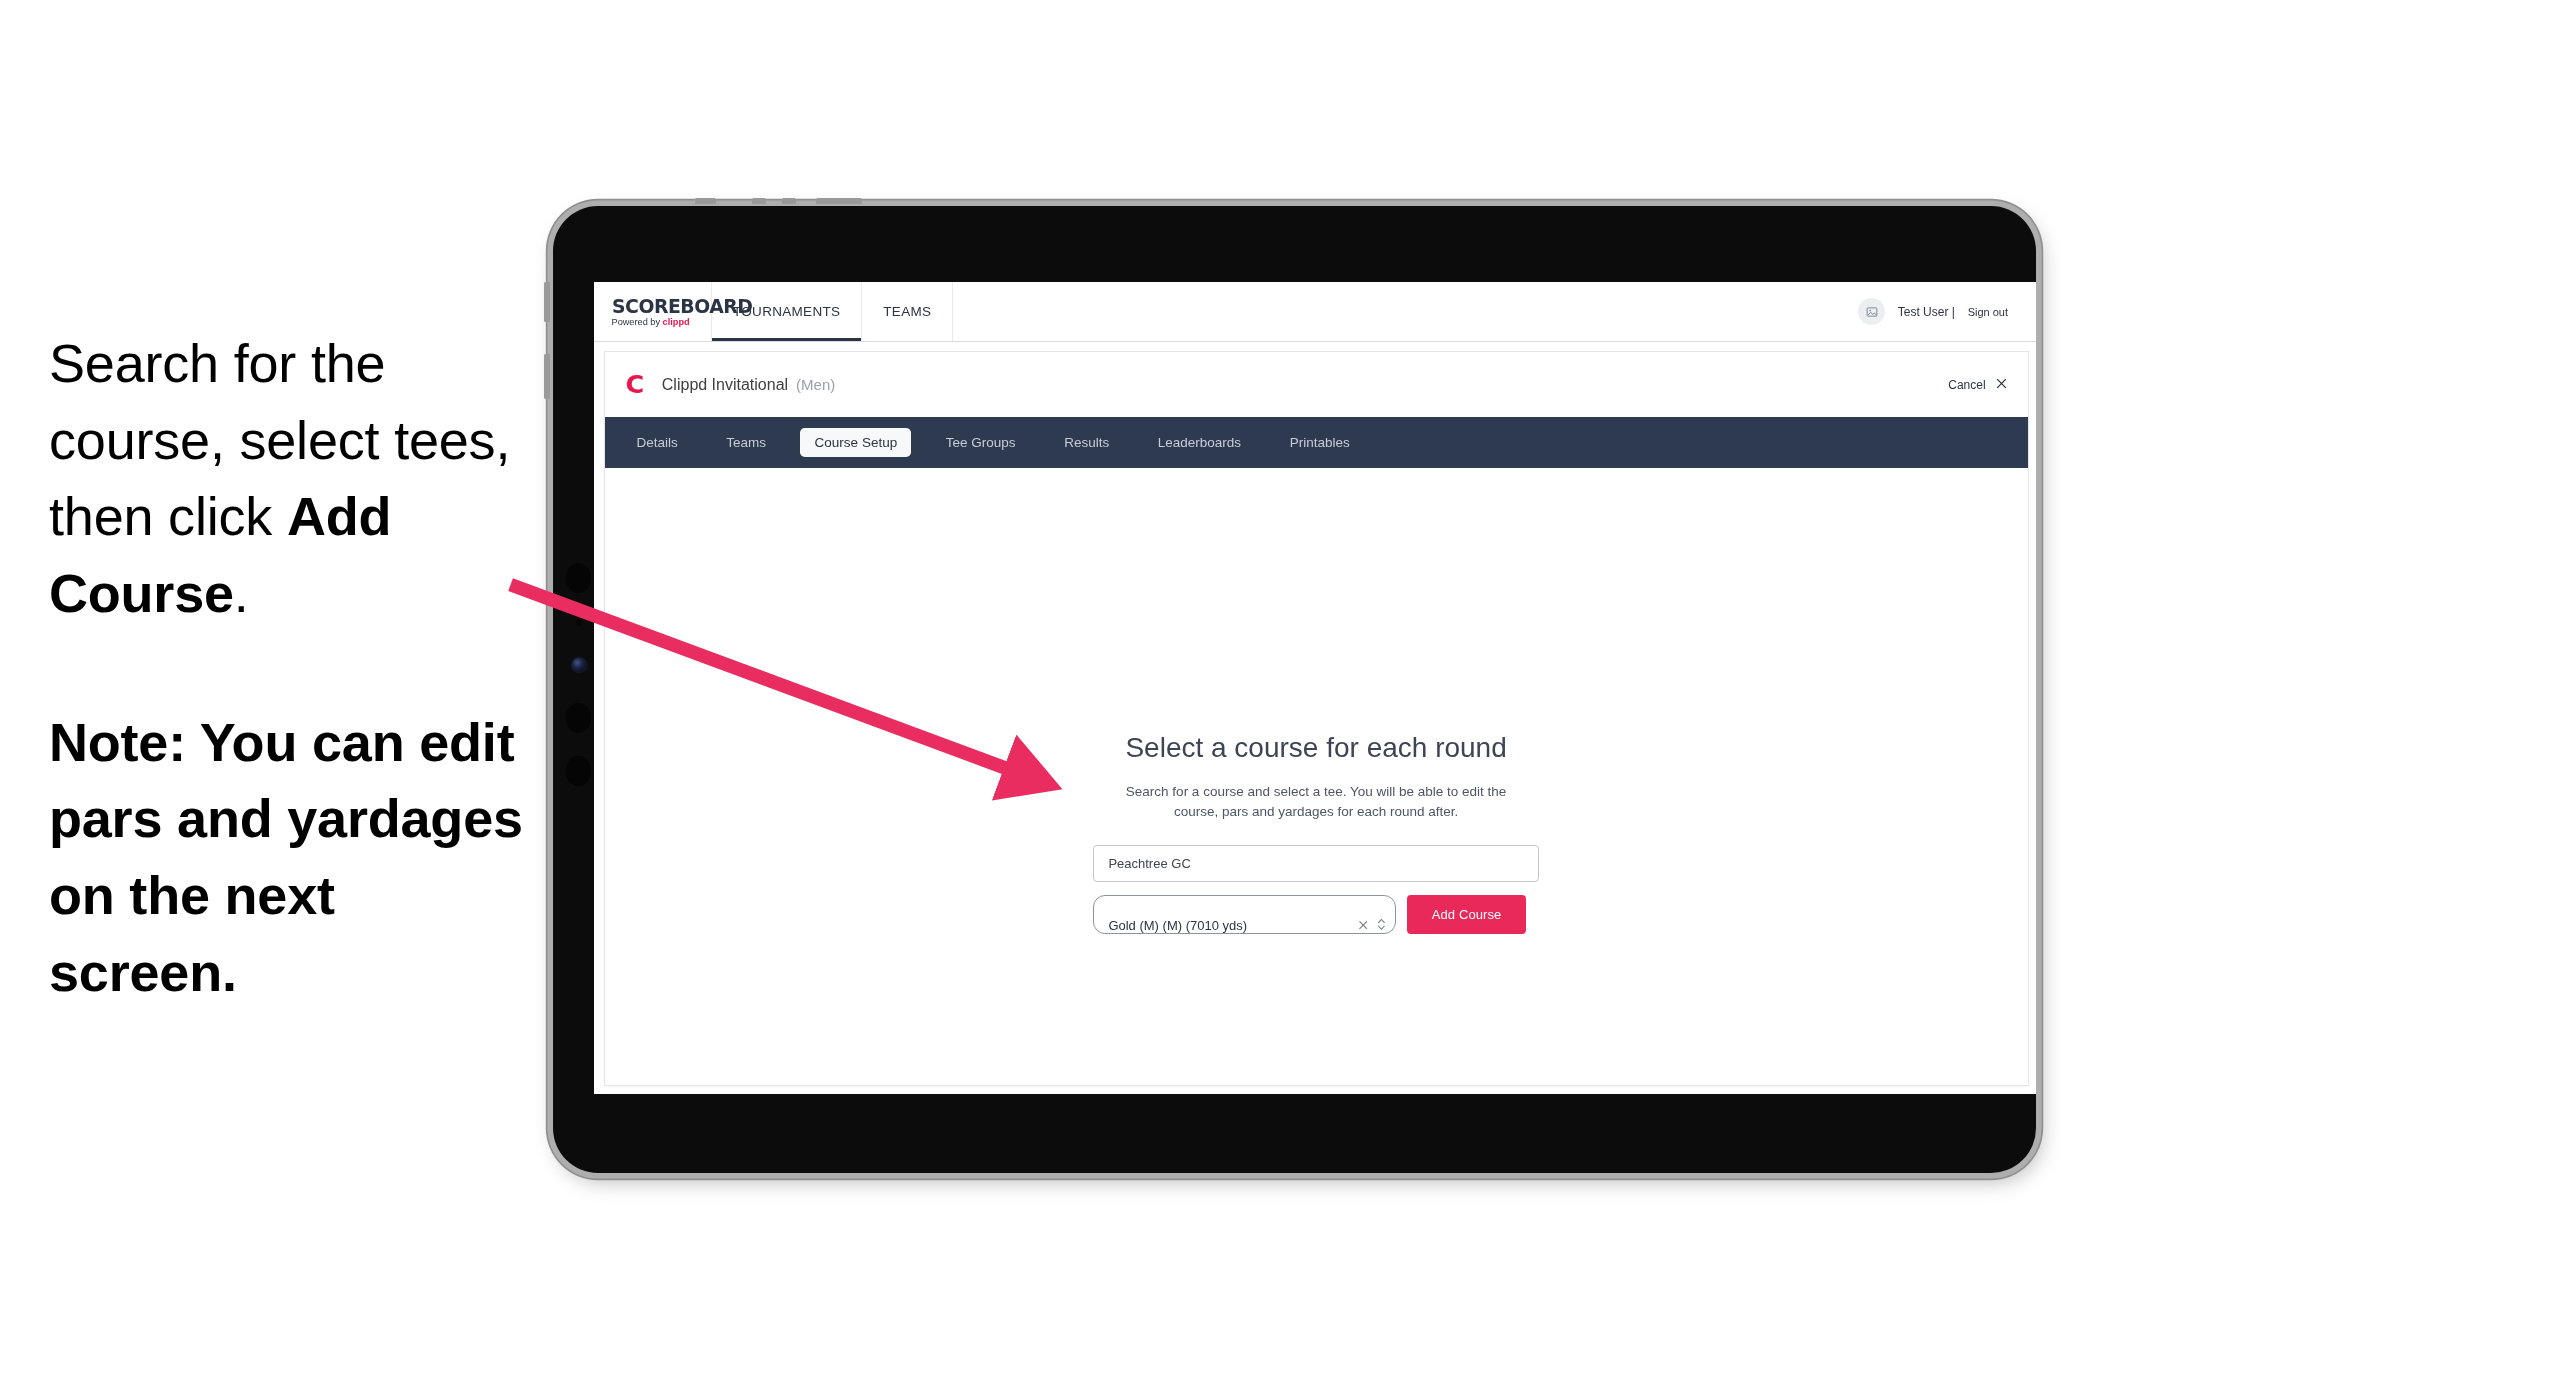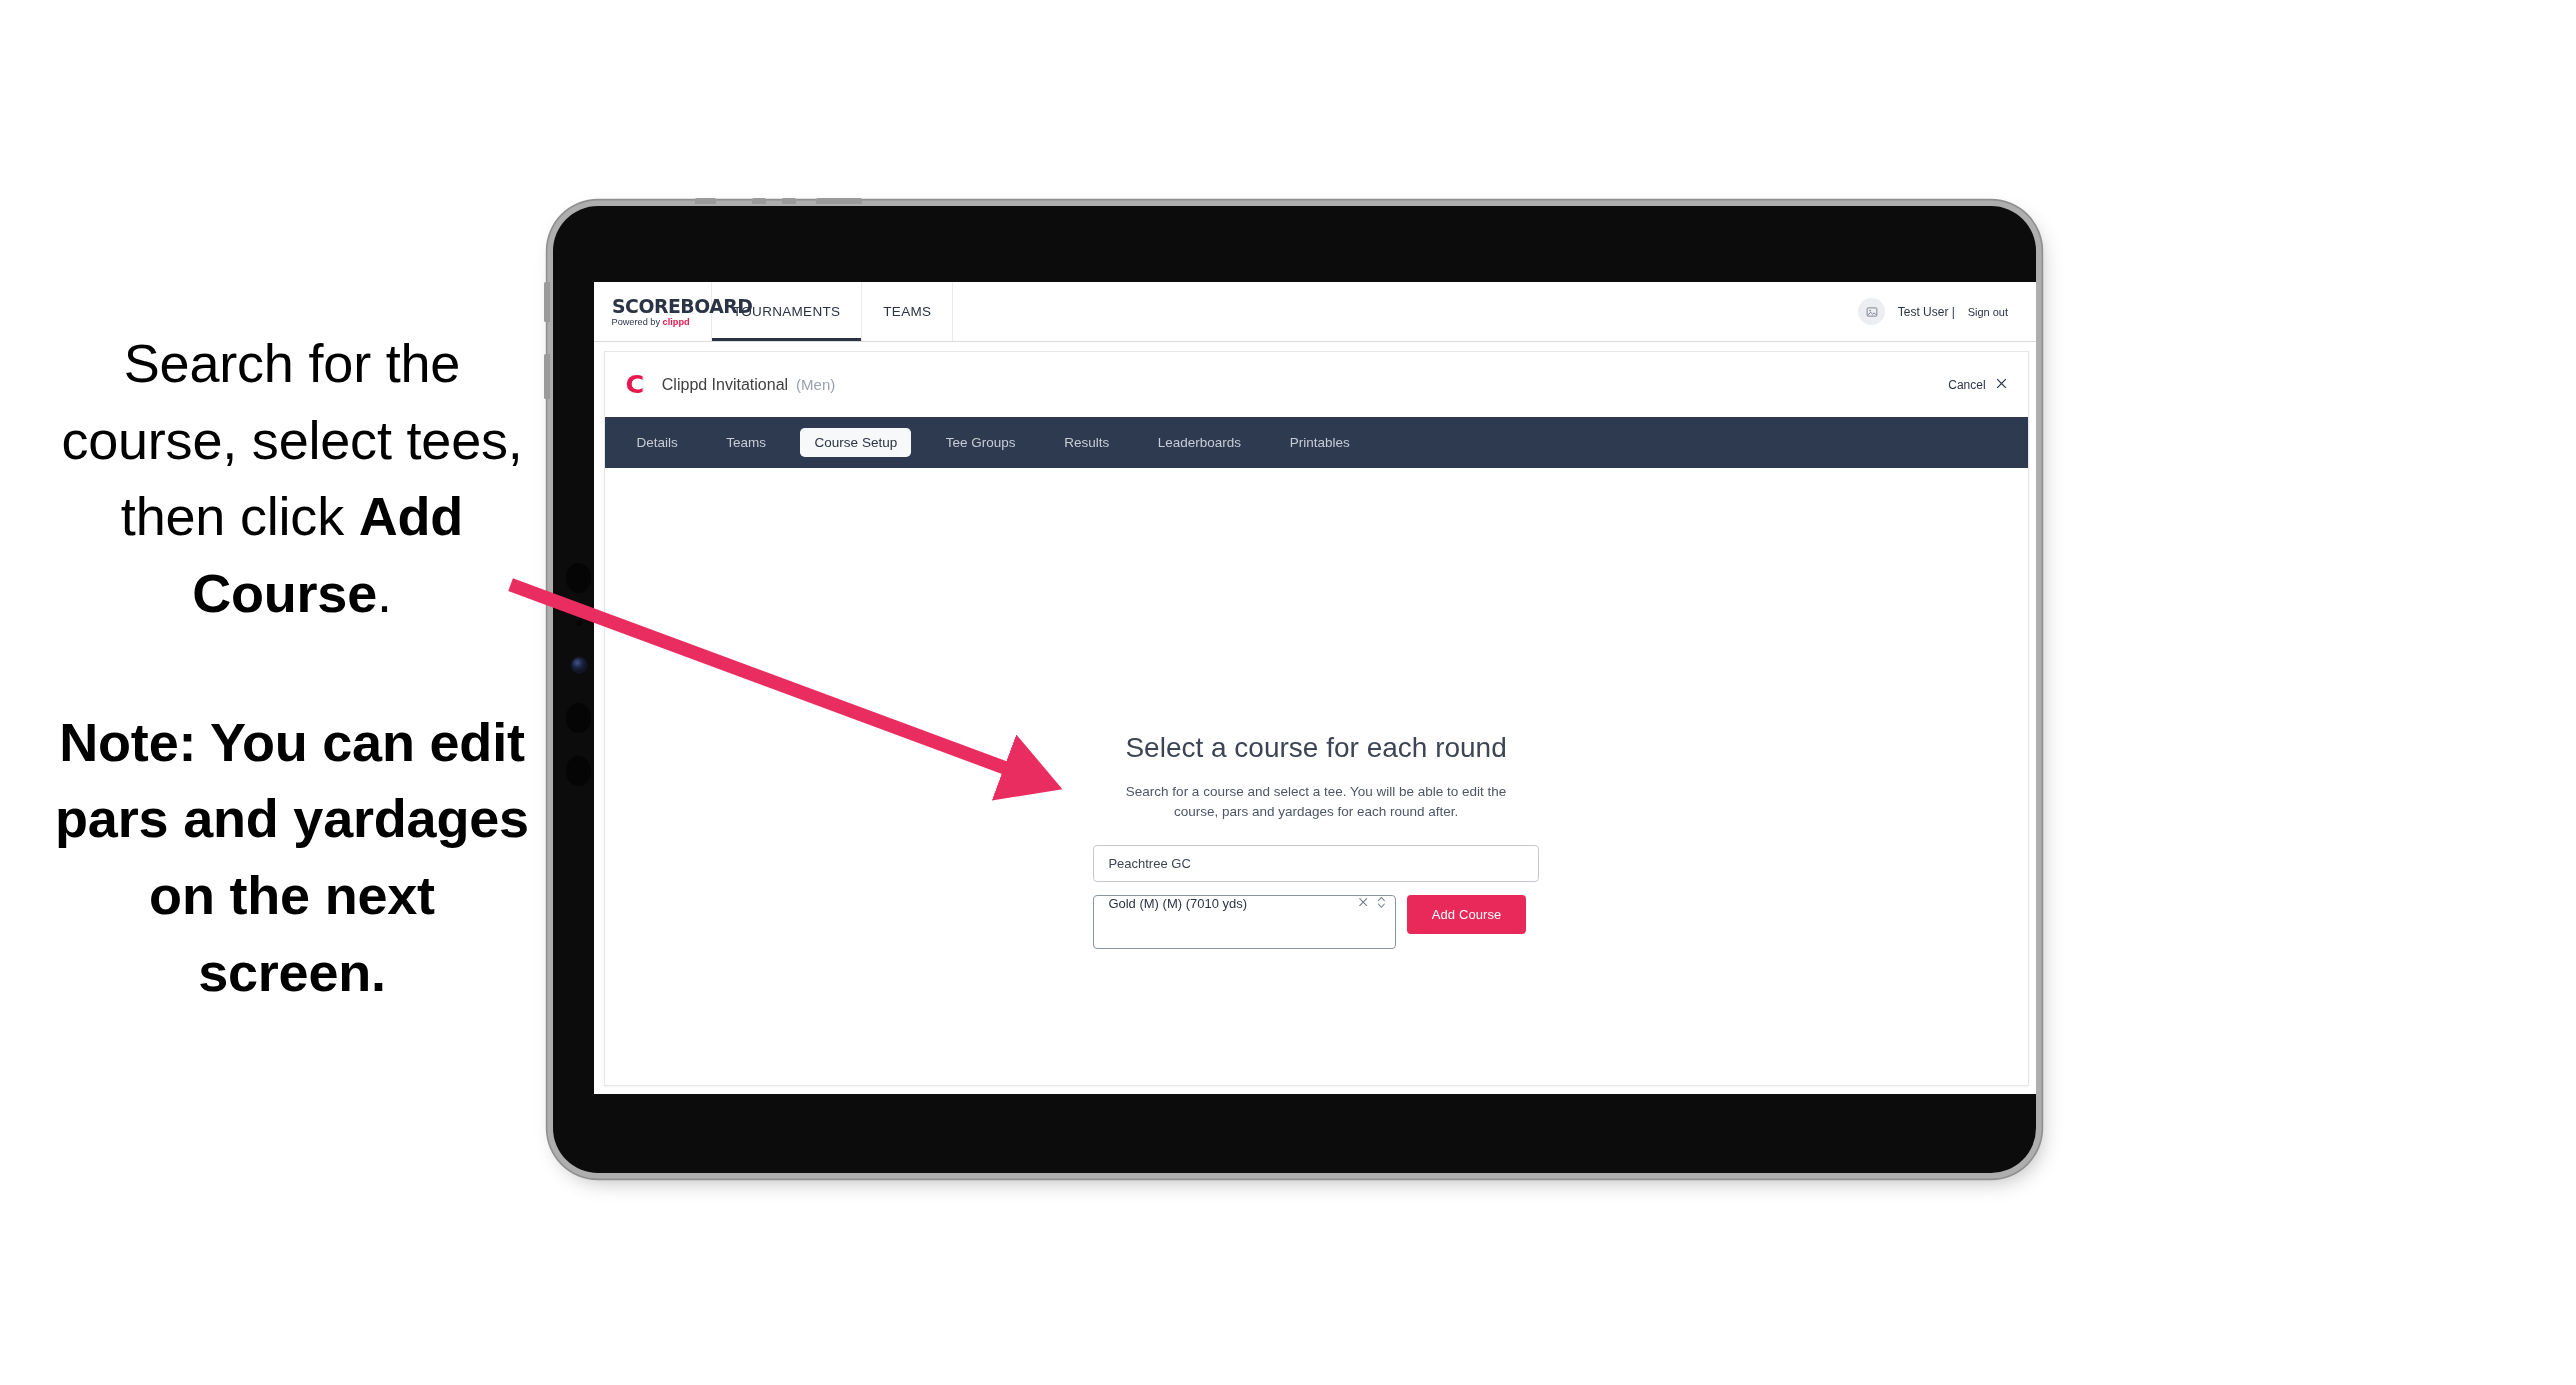--- a/index.html
+++ b/index.html
@@ -15,21 +15,20 @@
     font-family: "Liberation Sans", sans-serif;
     -webkit-font-smoothing: antialiased;
   }
 
   
   #instructions {
     position: absolute;
     left: 49px;
     top: 325px;
     width: 486px;
-    text-align: center;
   }
   .instr-block {
     font-size: 54px;
     line-height: 1.42;
     color: #000000;
     letter-spacing: -0.2px;
   }
   .instr-block.first { font-weight: 400; }
   .instr-block.second { font-weight: 700; margin-top: 72px; }
   .instr-block .bold { font-weight: 700; }
@@ -299,26 +298,26 @@
   }
   #course-search-input::placeholder { color: #9aa1ae; }
   #tee-row {
     display: flex;
     align-items: stretch;
     gap: 11px;
     margin-top: 12.7px;
   }
   #tee-select {
     flex: 0 0 303px;
-    height: 54px;
+    height: 39px;
     border: 0.8px solid #8d939c;
-    border-radius: 4px;
-    background: #ffffff;
-    display: flex;
-    align-items: flex-start;
+    border-radius: 12px;
+    background: #ffffff;
+    display: flex;
+    align-items: flex-end;
     padding: 0 9.6px 0 14.3px;
     box-sizing: border-box;
     cursor: pointer;
   }
   #tee-value {
     flex: 1;
     text-align: left;
     font-size: 13px;
     color: #2b3445;
     white-space: nowrap;

